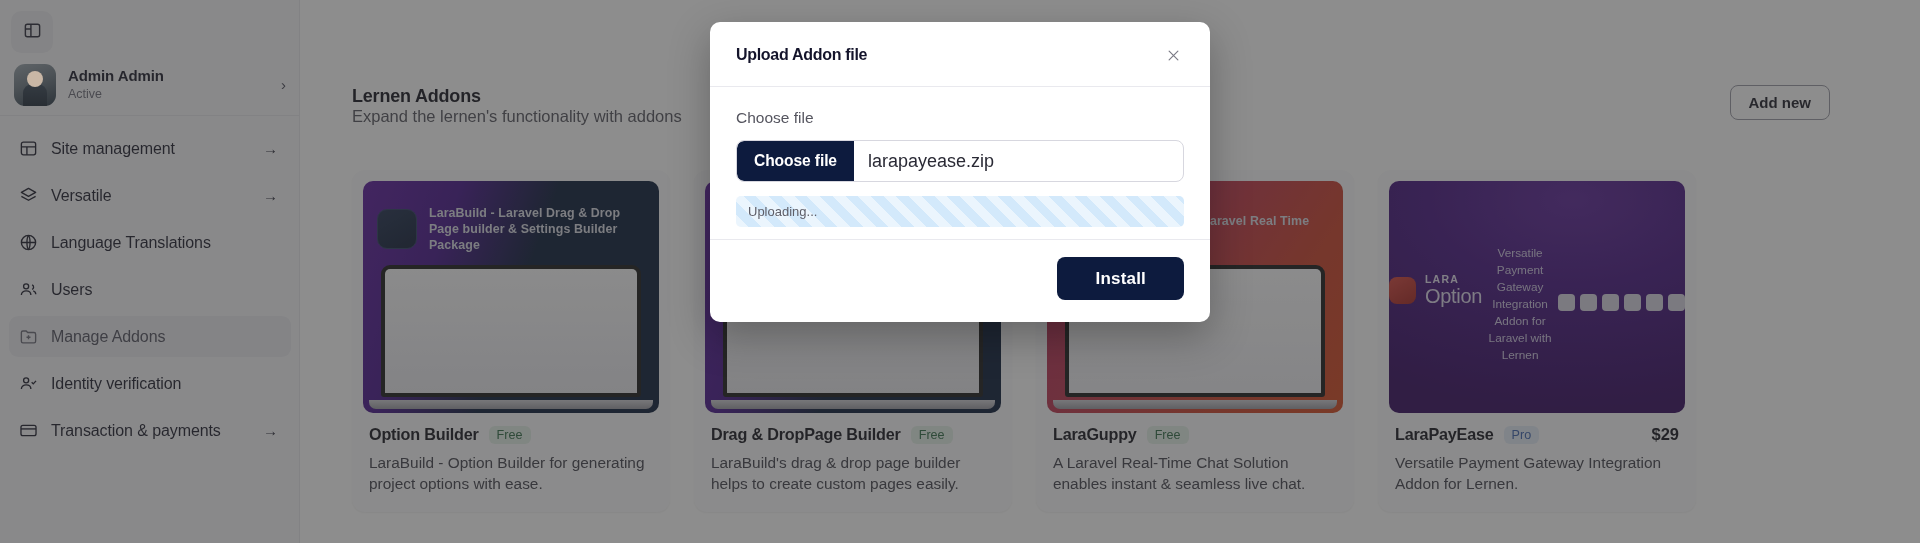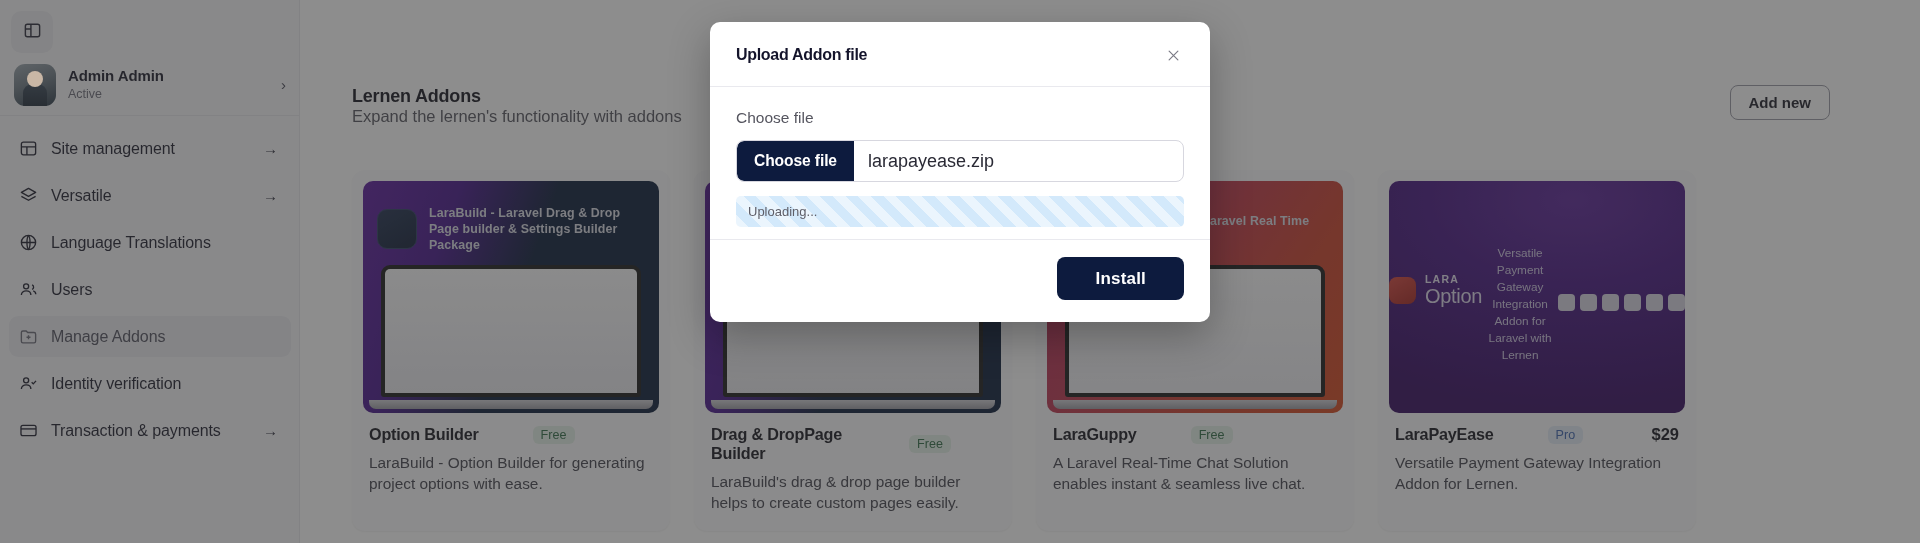--- a/index.html
+++ b/index.html
@@ -88,21 +88,21 @@
   .thumb-head { position:absolute; left:0; top:0; right:0; height:96px; display:flex; align-items:center; padding:0 14px; }
   .thumb-logo { width:40px; height:40px; border-radius:10px; flex:0 0 auto; }
   .thumb-title { margin-left:12px; font-size:12.4px; font-weight:700; color:#d9dbe4; line-height:16px; letter-spacing:.1px;}
   .laptop { position:absolute; left:18px; right:18px; top:84px; bottom:16px;
             background:#111; border-radius:9px 9px 3px 3px; border:4px solid #1a1a1a; overflow:hidden;}
   .laptop-screen { position:absolute; inset:0; background:#f1f1f3; }
   .laptop-base { position:absolute; left:6px; right:6px; bottom:4px; height:9px;
                  background:linear-gradient(180deg,#cfcfd4,#9a9aa2); border-radius:0 0 7px 7px;}
 
   .card-body { padding: 12px 6px 18px 6px; }
-  .card-row { display:flex; align-items:center;gap:44px; }
+  .card-row { display:flex; align-items:center; }
   .card-name { font-size: 16.2px; color:#17171f; font-weight:600; letter-spacing:-0.2px;}
   .badge { margin-left:10px; font-size:12.6px; padding:2px 8px; border-radius:6px; }
   .badge.free { background:#e3efe7; color:#2f6b45; }
   .badge.pro  { background:#e3ebf7; color:#3c63ad; }
   .price { margin-left:auto; font-size:16.5px; color:#16161f; font-weight:600; }
   .card-desc { margin-top:8px; font-size:15.4px; line-height:21px; color:#44444e; }
 
   
   .overlay { position:absolute; inset:0; background:rgba(48,48,48,.55); }
   .modal {

